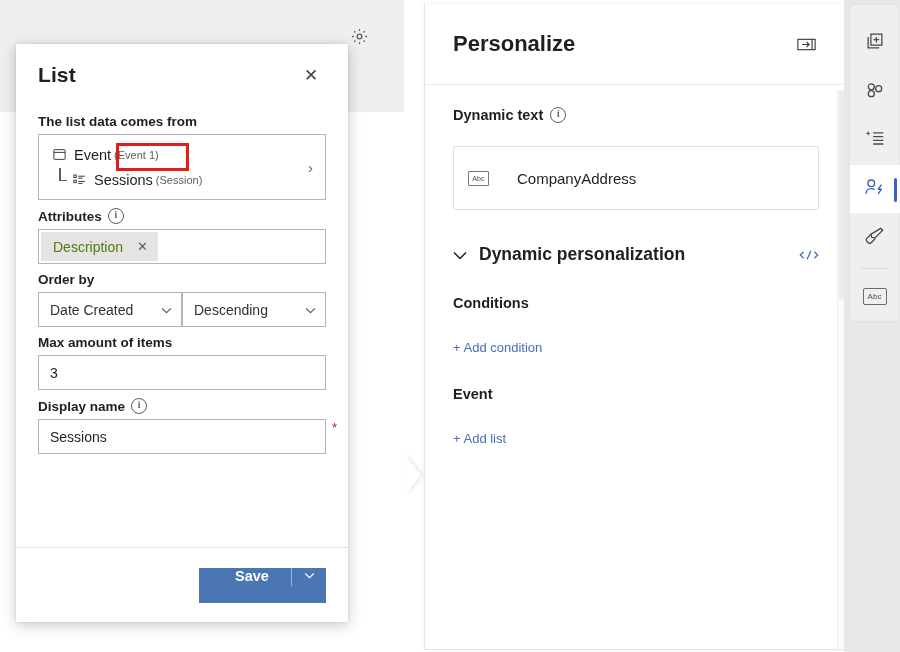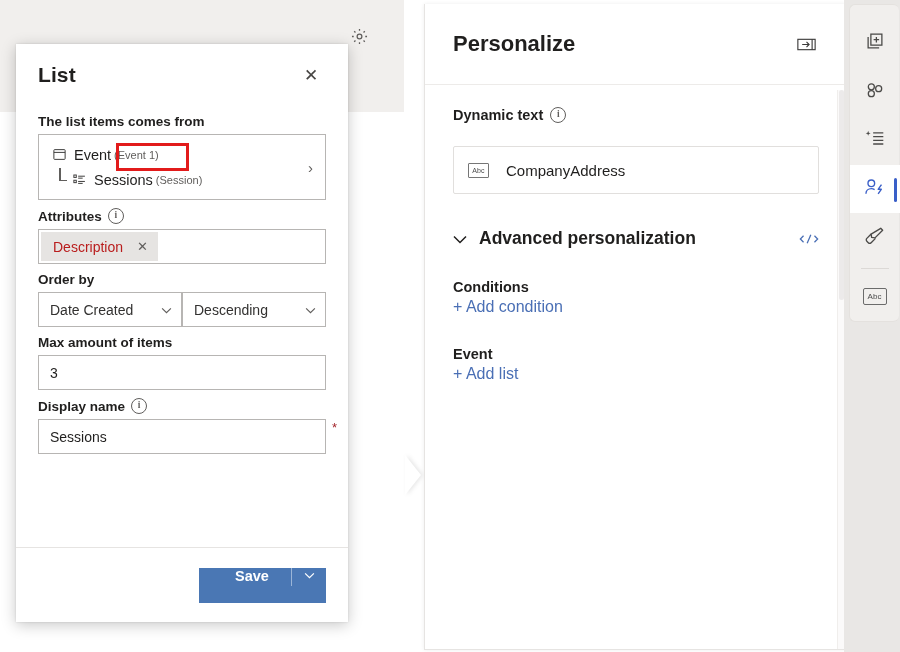--- a/index.html
+++ b/index.html
@@ -104,21 +104,21 @@
 
   
   .attr-box{
     border:1px solid #b7b5b3;background:#fff;height:33px;display:flex;align-items:center;
     padding:0;
   }
   .chip{
     background:#e6e4e2;height:29px;margin:0 0 0 2px;display:flex;align-items:center;
     padding:0 10px 0 12px;gap:14px;
   }
-  .chip .chip-txt{font-size:14px;color:#b91c1c;}
+  .chip .chip-txt{font-size:14px;color:#4d7c0f;}
   .chip .chip-x{font-size:13px;color:#605e5c;cursor:pointer;}
 
   
   .row2{display:flex;}
   .sel{
     flex:1 1 0;height:33px;border:1px solid #b7b5b3;background:#fff;
     display:flex;align-items:center;justify-content:space-between;padding:0 9px 0 11px;
     font-size:14px;color:#323130;cursor:pointer;
   }
   .sel .caret{color:#605e5c;font-size:11px;}
@@ -162,39 +162,39 @@
   }
   .pers-title{font-size:22px;font-weight:600;color:#201f1e;}
   .pers-collapse{width:26px;height:26px;display:flex;align-items:center;justify-content:center;cursor:pointer;}
   .pers-body{padding:22px 26px 0 28px;}
   .sec-label{
     font-size:14.5px;font-weight:700;color:#201f1e;display:flex;align-items:center;gap:7px;
     margin-bottom:23px;
   }
   .dt-item{
     height:38px;border:1px solid #e1dfdd;border-radius:2px;display:flex;align-items:center;
-    padding:4px 14px;gap:17px;margin-bottom:10px;cursor:pointer;background:#fff;
+    padding:12px 14px;gap:28px;margin-bottom:10px;cursor:pointer;background:#fff;
   }
   .dt-item .dt-txt{font-size:15px;color:#201f1e;}
   .abc-ico{
     width:19px;height:13px;border:1px solid #767676;border-radius:1px;
     display:flex;align-items:center;justify-content:center;
     font-size:7px;color:#4b4b4b;letter-spacing:.2px;line-height:1;
     font-family:"Liberation Sans", sans-serif;flex:0 0 auto;
   }
   .adv-head{
     display:flex;align-items:center;justify-content:space-between;margin-top:34px;
   }
   .adv-left{display:flex;align-items:center;gap:12px;cursor:pointer;}
   .adv-chev{color:#201f1e;font-size:15px;}
   .adv-title{font-size:17.5px;font-weight:600;color:#201f1e;}
   .adv-code{color:#4a6fb5;font-size:15px;cursor:pointer;display:flex;align-items:center;}
   .sub-label{font-size:14.5px;font-weight:700;color:#201f1e;margin-top:30px;}
   .link-add{
-    font-size:16px;color:#4a6fb5;margin-top:3px;cursor:pointer;display:inline-block;
+    font-size:13px;color:#4a6fb5;margin-top:29px;cursor:pointer;display:inline-block;
   }
   .pers-scrollbar{
     position:absolute;right:0;top:86px;width:7px;height:559px;background:#fbfafa;
     border-left:1px solid #f0eeec;
   }
   .pers-scrollbar .thumb{
     position:absolute;left:1px;top:0;width:5px;height:210px;background:#eceaea;border-radius:3px;
   }
 
   
@@ -242,21 +242,21 @@
 <div class="list-dialog">
 
   <div class="dlg-header">
     <div class="dlg-title">List</div>
     <div class="dlg-close">✕</div>
   </div>
 
   <div class="dlg-body">
 
     <div class="fld-label">
-      <span>The list items comes from</span>
+      <span>The list data comes from</span>
     </div>
     <div class="source-box">
       <div class="source-lines">
         <div class="src-row">
           <span class="ico-slot">
             <svg width="15" height="15" viewBox="0 0 20 20" fill="none" stroke="#3b3a39" stroke-width="1.3">
               <rect x="2.5" y="3.5" width="15" height="13" rx="1"></rect>
               <path d="M2.5 7.2h15"></path>
             </svg>
           </span>
@@ -372,21 +372,21 @@
       <span class="dt-txt">CompanyAddress</span>
     </div>
 
     <div class="adv-head">
       <div class="adv-left">
         <span class="adv-chev">
           <svg width="14" height="9" viewBox="0 0 14 9" fill="none" stroke="#201f1e" stroke-width="1.5">
               <path d="M1 1.5 7 7.5 13 1.5"></path>
             </svg>
         </span>
-        <span class="adv-title">Advanced personalization</span>
+        <span class="adv-title">Dynamic personalization</span>
       </div>
       <div class="adv-code">
         <svg width="20" height="14" viewBox="0 0 22 14" fill="none" stroke="#4a6fb5" stroke-width="1.4">
           <path d="M5 3.5 1.5 7 5 10.5"></path>
           <path d="M17 3.5 20.5 7 17 10.5"></path>
           <path d="M13 2.2 9 11.8"></path>
         </svg>
       </div>
     </div>
 

